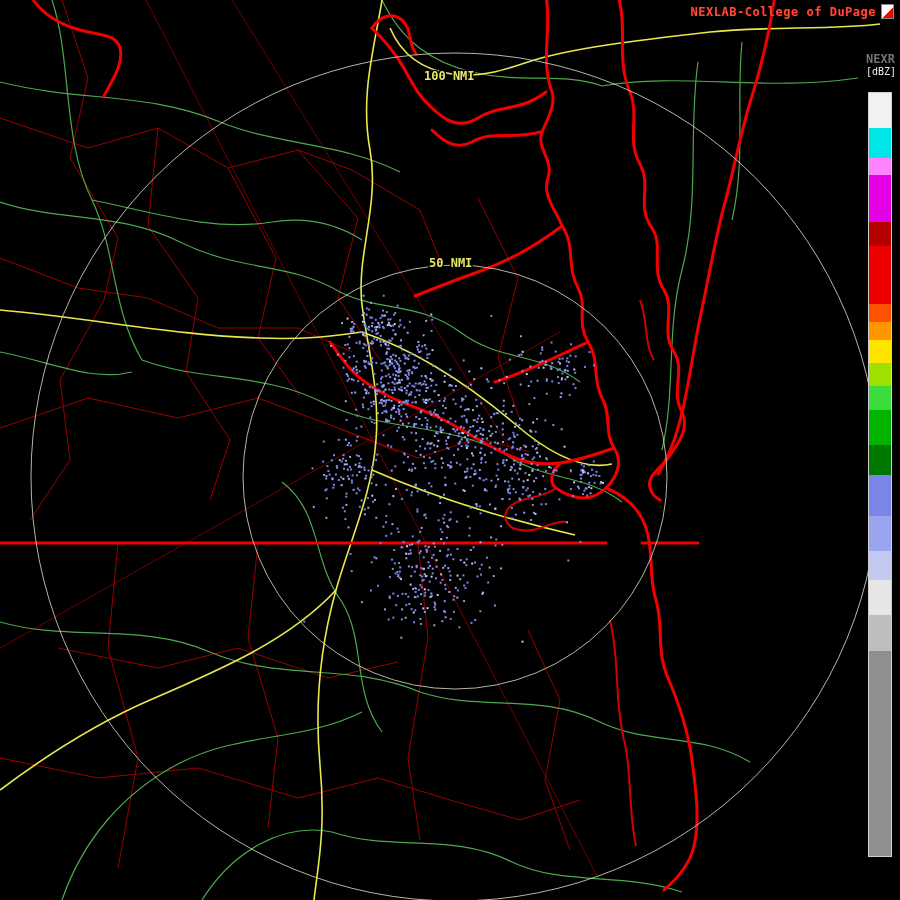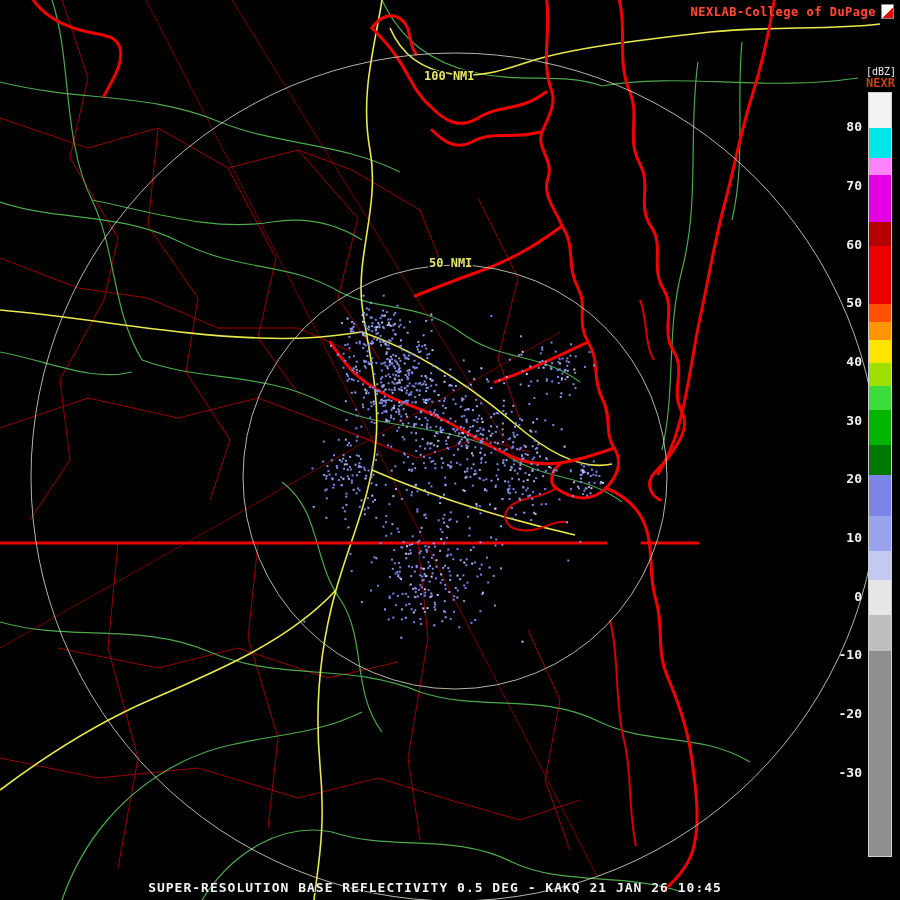--- a/index.html
+++ b/index.html
@@ -5,21 +5,21 @@
   html,body{margin:0;padding:0;background:#000;}
   #screen{position:relative;width:900px;height:900px;background:#000;overflow:hidden;
           font-family:"DejaVu Sans Mono","Liberation Mono",monospace;}
   #map-svg{position:absolute;left:0;top:0;width:900px;height:900px;}
   
   #brand-row{position:absolute;top:4px;right:6px;display:flex;align-items:center;gap:5px;z-index:30;}
   #brand-text{color:#ff4a38;font-size:12px;font-weight:bold;letter-spacing:0.5px;text-shadow:0 0 2px #400;}
   #cod-logo{width:11px;height:13px;background:linear-gradient(135deg,#ffffff 55%,#dd1100 55%);
             border:1px solid #888;}
   
-  #cb-title{position:absolute;top:52px;right:5px;color:#c2410c;font-size:12px;font-weight:bold;z-index:30;margin-top:24px;}
+  #cb-title{position:absolute;top:52px;right:5px;color:#737373;font-size:12px;font-weight:bold;z-index:30;}
   #cb-units{position:absolute;top:66px;right:4px;color:#f0f0f0;font-size:10px;z-index:30;}
   #colorbar{position:absolute;left:868px;top:92px;width:22px;height:763px;border:1px solid #d0d0d0;
             background:#000;z-index:25;}
   .cb-seg{position:absolute;left:0;width:100%;}
   #cb-ticks{position:absolute;left:818px;top:0;width:44px;height:900px;z-index:26;pointer-events:none;}
   .cb-tick{position:absolute;width:100%;text-align:right;color:#f0f0f0;font-size:13px;font-weight:bold;}
   
   #footer-caption{position:absolute;bottom:5px;left:0;width:870px;text-align:center;color:#f2f2f2;
                   font-size:13px;font-weight:bold;letter-spacing:1px;z-index:30;
                   text-shadow:1px 1px 0 #000;}
@@ -1404,29 +1404,14 @@
       <div class="cb-seg" style="top: 293.462px; height: 23.9769px; background: rgb(60, 220, 60);"></div>
       <div class="cb-seg" style="top: 316.938px; height: 35.7154px; background: rgb(0, 180, 0);"></div>
       <div class="cb-seg" style="top: 352.154px; height: 29.8462px; background: rgb(0, 120, 0);"></div>
       <div class="cb-seg" style="top: 381.5px; height: 41.5846px; background: rgb(123, 133, 230);"></div>
       <div class="cb-seg" style="top: 422.585px; height: 35.7154px; background: rgb(154, 164, 238);"></div>
       <div class="cb-seg" style="top: 457.8px; height: 29.8462px; background: rgb(195, 201, 240);"></div>
       <div class="cb-seg" style="top: 487.146px; height: 35.7154px; background: rgb(230, 230, 230);"></div>
       <div class="cb-seg" style="top: 522.362px; height: 35.7154px; background: rgb(190, 190, 190);"></div>
       <div class="cb-seg" style="top: 557.577px; height: 205.923px; background: rgb(143, 143, 143);"></div>
     </div>
-  <div id="cb-ticks">
-      <div class="cb-tick" style="top: 119.215px;">80</div>
-      <div class="cb-tick" style="top: 177.908px;">70</div>
-      <div class="cb-tick" style="top: 236.6px;">60</div>
-      <div class="cb-tick" style="top: 295.292px;">50</div>
-      <div class="cb-tick" style="top: 353.985px;">40</div>
-      <div class="cb-tick" style="top: 412.677px;">30</div>
-      <div class="cb-tick" style="top: 471.369px;">20</div>
-      <div class="cb-tick" style="top: 530.062px;">10</div>
-      <div class="cb-tick" style="top: 588.754px;">0</div>
-      <div class="cb-tick" style="top: 647.446px;">-10</div>
-      <div class="cb-tick" style="top: 706.138px;">-20</div>
-      <div class="cb-tick" style="top: 764.831px;">-30</div>
-    </div>
 
-  <div id="footer-caption">SUPER-RESOLUTION BASE REFLECTIVITY 0.5 DEG - KAKQ 21 JAN 26 10:45</div>
 </div>
 
 </body></html>

